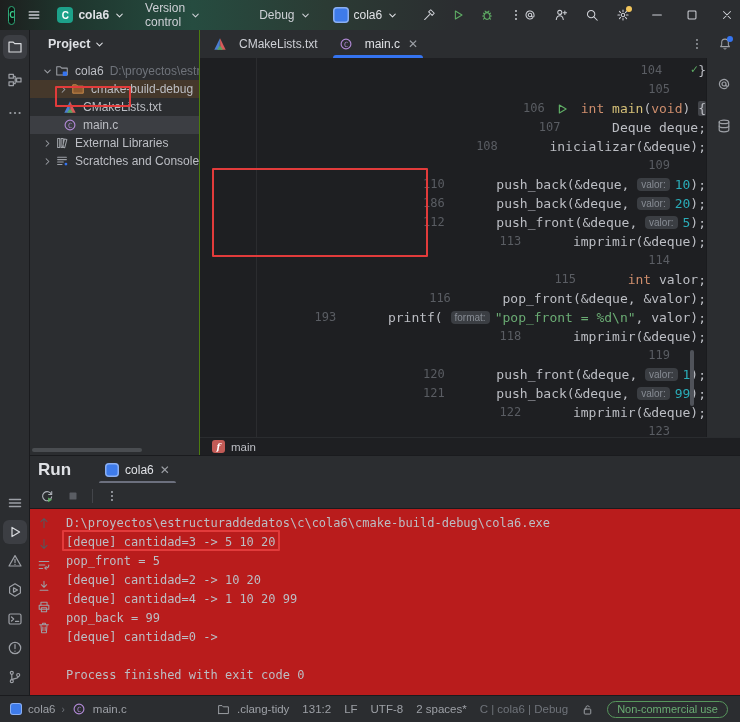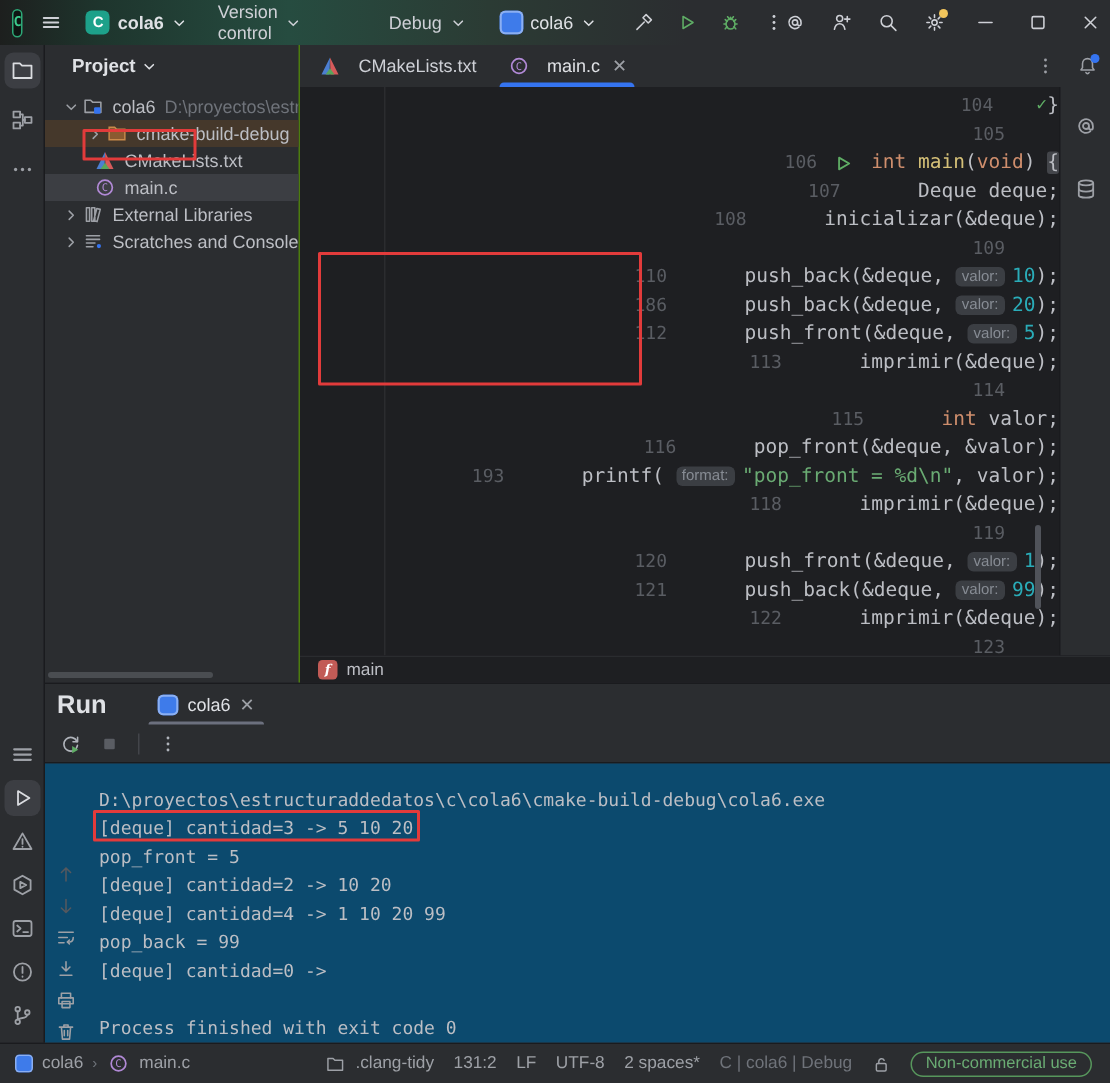--- a/index.html
+++ b/index.html
@@ -125,21 +125,21 @@
   .run-header { height:27px; display:flex; align-items:center; padding-left:8px; }
   .run-title { font-weight:600; color:#DFE1E5; font-size:17px; }
   .run-tab { margin-left:28px; height:27px; display:flex; align-items:center; gap:6px;
     padding:0 6px; position:relative; color:#DFE1E5; }
   .run-tab::after { content:""; position:absolute; left:0; right:0; bottom:0; height:2px;
     background:#6C707E; border-radius:2px 2px 0 0; }
   .run-tab .chip-icon { width:14px; height:14px; }
   .run-toolbar { height:26px; display:flex; align-items:center; gap:12px; padding-left:10px;
     border-bottom:1px solid #1A1B1E; color:#AFB3BA; }
   .tb-sep { width:1px; height:14px; background:#43454A; }
-  .console { flex:1; display:flex; background:#0c4a6e;align-items:flex-end; }
+  .console { flex:1; display:flex; background:#b91c1c; }
   .console-gutter { width:28px; display:flex; flex-direction:column; align-items:center;
     padding-top:7px; gap:7px; color:#9DA0A6; }
   .console-gutter .dim { color:#55585E; }
   .console-text { flex:1; position:relative; padding:5px 0 0 8px;
     font-family:"DejaVu Sans Mono","Liberation Mono",monospace; font-size:12px; }
   .console-line { white-space:pre; height:19px; line-height:19px; color:#BCBEC4; }
   .console-annotation { left:4px; top:21px; width:218px; height:21px; }
 
   
   .statusbar { height:27px; background:#2B2D30; border-top:1px solid #1A1B1E;

